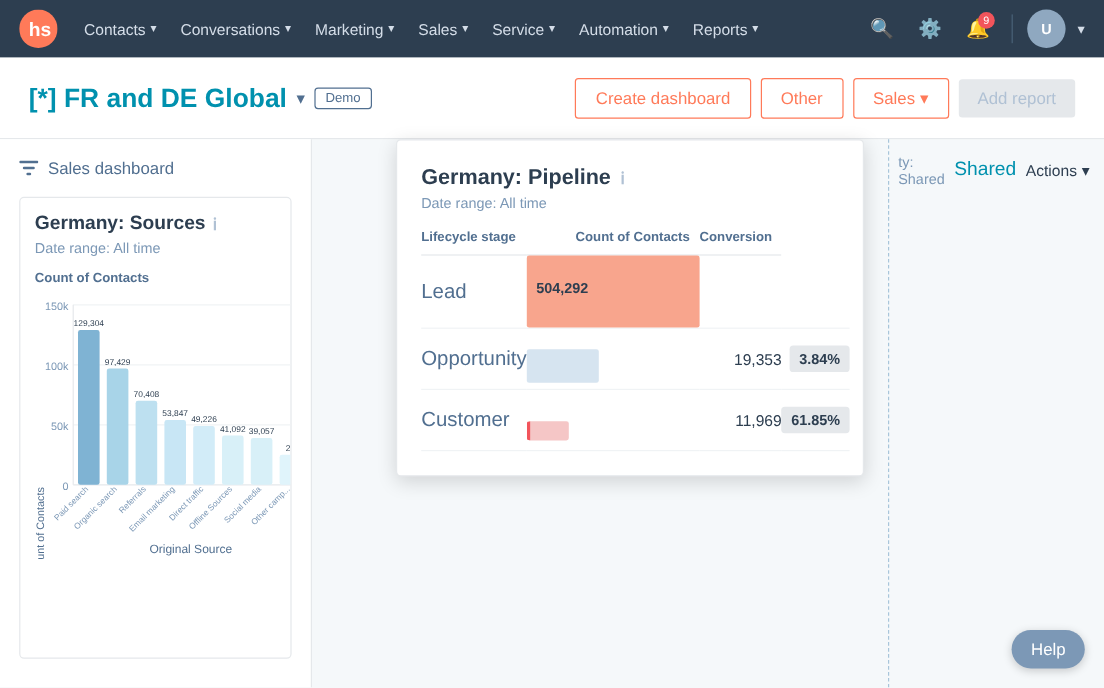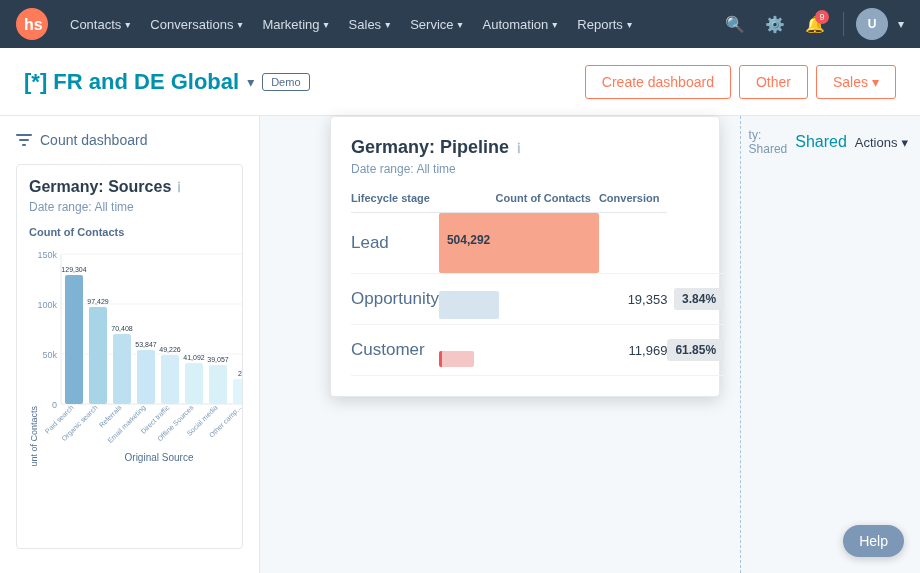--- a/index.html
+++ b/index.html
@@ -420,35 +420,36 @@
     <span class="title-chevron">▾</span>
     <span class="demo-badge">Demo</span>
   </div>
   <div class="header-actions">
     <button class="btn btn-outline-primary">Create dashboard</button>
     <button class="btn btn-outline-primary">Other</button>
     <button class="btn btn-share">
       <span>Sales</span>
       <span>▾</span>
     </button>
+    <button class="btn btn-disabled">Add report</button>
   </div>
 </div>
 
 <div class="content-area">
 
   <div class="sidebar-panel">
     <div class="filter-header">
       <div class="filter-icon">
         <svg width="16" height="14" viewBox="0 0 16 14">
           <rect x="0" y="1" width="16" height="2" fill="#516f90" rx="1"></rect>
           <rect x="3" y="6" width="10" height="2" fill="#516f90" rx="1"></rect>
           <rect x="6" y="11" width="4" height="2" fill="#516f90" rx="1"></rect>
         </svg>
       </div>
-      <span>Count dashboard</span>
+      <span>Sales dashboard</span>
     </div>
 
     <div class="chart-card" style="margin: 0; padding: 12px; height: calc(100% - 40px); overflow: hidden;">
       <div class="chart-title">
         <span>Germany: Sources</span>
         <span class="info-icon">ℹ</span>
       </div>
       <div class="date-range-label">Date range: All time</div>
       <div class="count-of-contacts-label">Count of Contacts</div>
 
@@ -539,21 +540,21 @@
         </tr>
       </thead>
       <tbody>
 
         <tr class="pipeline-row">
           <td class="lifecycle-label">
             <span>Lead</span>
           </td>
           <td class="bar-cell">
             <div class="pipeline-bar-container">
-              <div class="pipeline-bar-lead" style="width: 160px;">
+              <div class="pipeline-bar-lead" style="width: 144px;">
                 <div style="color:#2d3e50; font-size:12px; font-weight:600; padding: 20px 8px;">504,292</div>
               </div>
             </div>
           </td>
 
           <td class="conversion-cell"></td>
         </tr>
 
         <tr class="pipeline-row">
           <td class="lifecycle-label">

